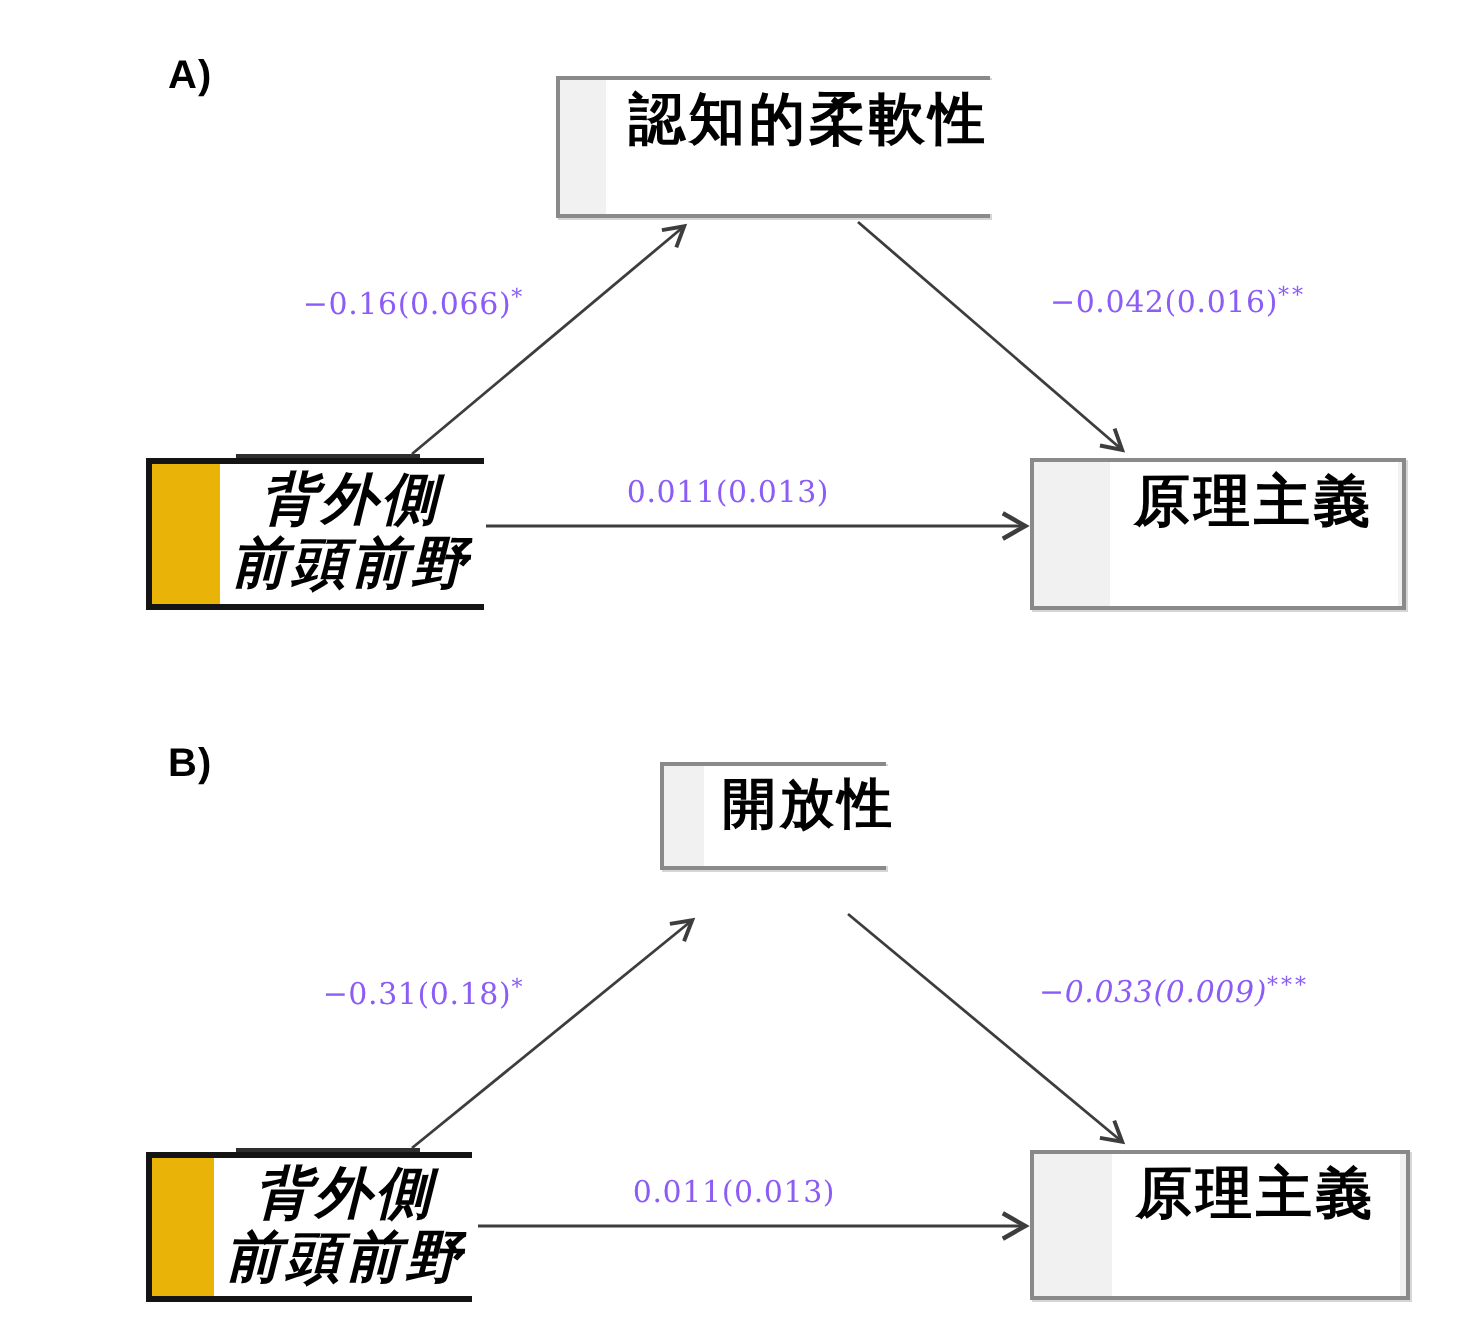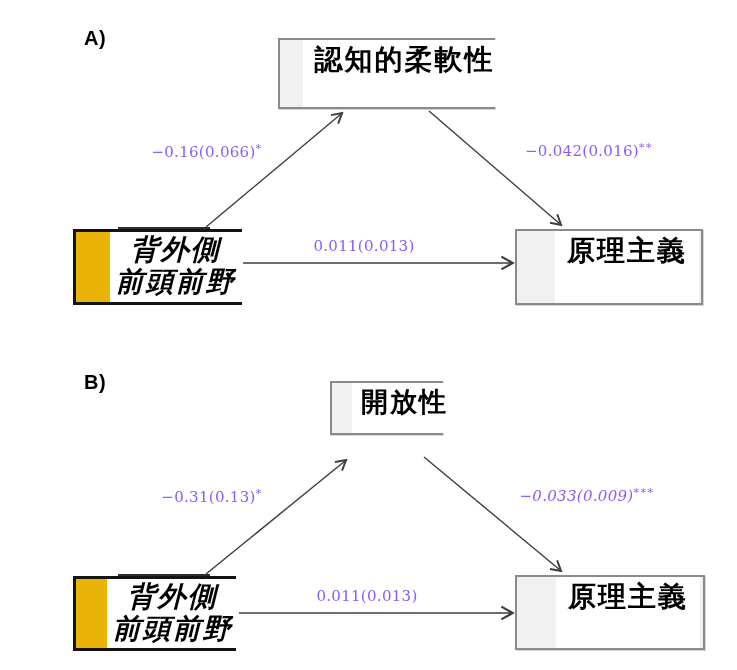--- a/index.html
+++ b/index.html
@@ -97,21 +97,21 @@
       <div>背外側</div>
       <div>前頭前野</div>
     </div>
   </div>
 
   <div class="node node-gray" style="left:515px; top:575px; width:190px; height:75px;">
     <div class="node-label fs-lg">原理主義</div>
   </div>
 
   <div class="coef" style="left:132px; top:487px; width:160px;">
-    <span>−0.31(0.13)</span><span class="sig">*</span>
+    <span>−0.31(0.18)</span><span class="sig">*</span>
   </div>
   <div class="coef" style="left:502px; top:486px; width:170px;font-style:italic;">
     <span>−0.033(0.009)</span><span class="sig">***</span>
   </div>
   <div class="coef" style="left:307px; top:586px; width:120px;">
     <span>0.011(0.013)</span><span class="sig"></span>
   </div>
 
 </div>
 

